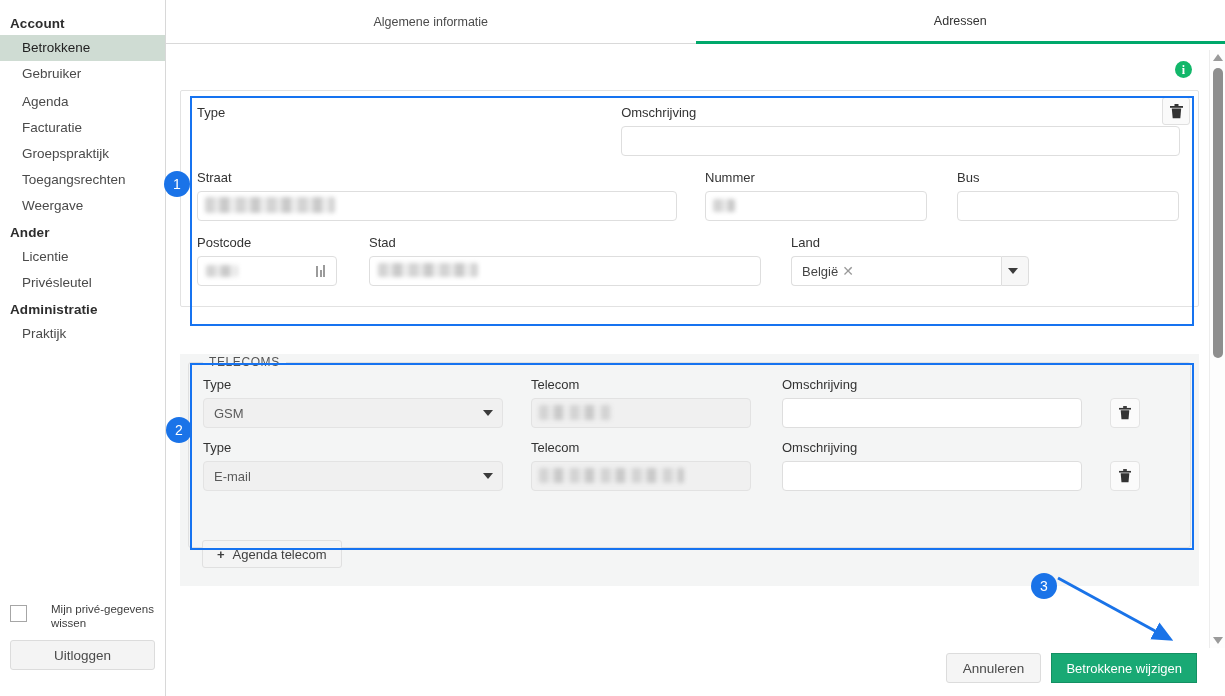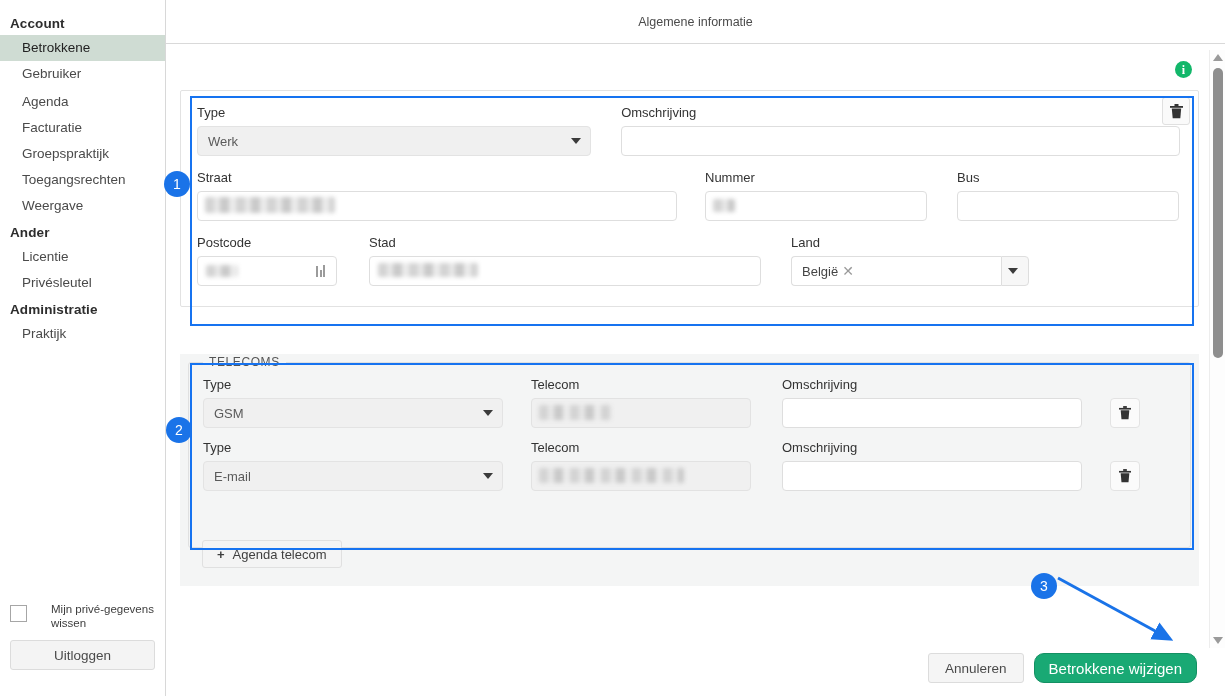--- a/index.html
+++ b/index.html
@@ -277,22 +277,22 @@
     background: #f5f5f5;
     border: 1px solid #dcdcdc;
     border-radius: 3px;
     font-size: 13.5px; color: #4a4a4a;
     font-family: inherit; cursor: pointer;
   }
   #save-btn {
     height: 30px; padding: 0 14px;
     background: #19a974;
     border: 1px solid #149063;
-    border-radius: 10px;
-    font-size: 15px; color: #ffffff;
+    border-radius: 0;
+    font-size: 13px; color: #ffffff;
     font-family: inherit; cursor: pointer;
   }
 
   
   #scrollbar {
     position: absolute; right: 0; top: 50px;
     width: 16px; height: 598px;
     background: #fdfdfd;
     border-left: 1px solid #ededed;
   }
@@ -367,43 +367,40 @@
       <div class="priv-row">
         <span class="chk"></span>
         <span class="priv-label">Mijn privé-gegevens wissen</span>
       </div>
       <button id="logout-btn">Uitloggen</button>
     </div>
   </nav>
 
   <div id="tabs">
     <div class="tab">Algemene informatie</div>
+    <div class="tab active">Adressen</div>
   </div>
 
   <div id="content">
 
     <div id="info-icon">i</div>
 
     <div id="address-card">
 
       <div id="card-trash">
         <svg width="13" height="15" viewBox="0 0 13 15">
           <rect x="0" y="2" width="13" height="1.8" fill="#333"></rect>
           <rect x="4.5" y="0" width="4" height="2" fill="#333"></rect>
           <path d="M1.8 4.6 h9.4 l-0.9 9.6 h-7.6 z" fill="#333"></path>
         </svg>
       </div>
 
       <div class="frm-row">
         <div style="width:395px; margin-right:30px;">
           <label class="frm-label">Type</label>
-          <div class="sel-wrap">
-            <div class="sel">Werk</div>
-            <span class="caret"></span>
-          </div>
         </div>
         <div style="width:560px;">
           <label class="frm-label">Omschrijving</label>
           <input class="inp" value="" style="">
         </div>
       </div>
 
       <div class="frm-row">
         <div style="width:480px; margin-right:28px; position:relative;">
           <label class="frm-label">Straat</label>

